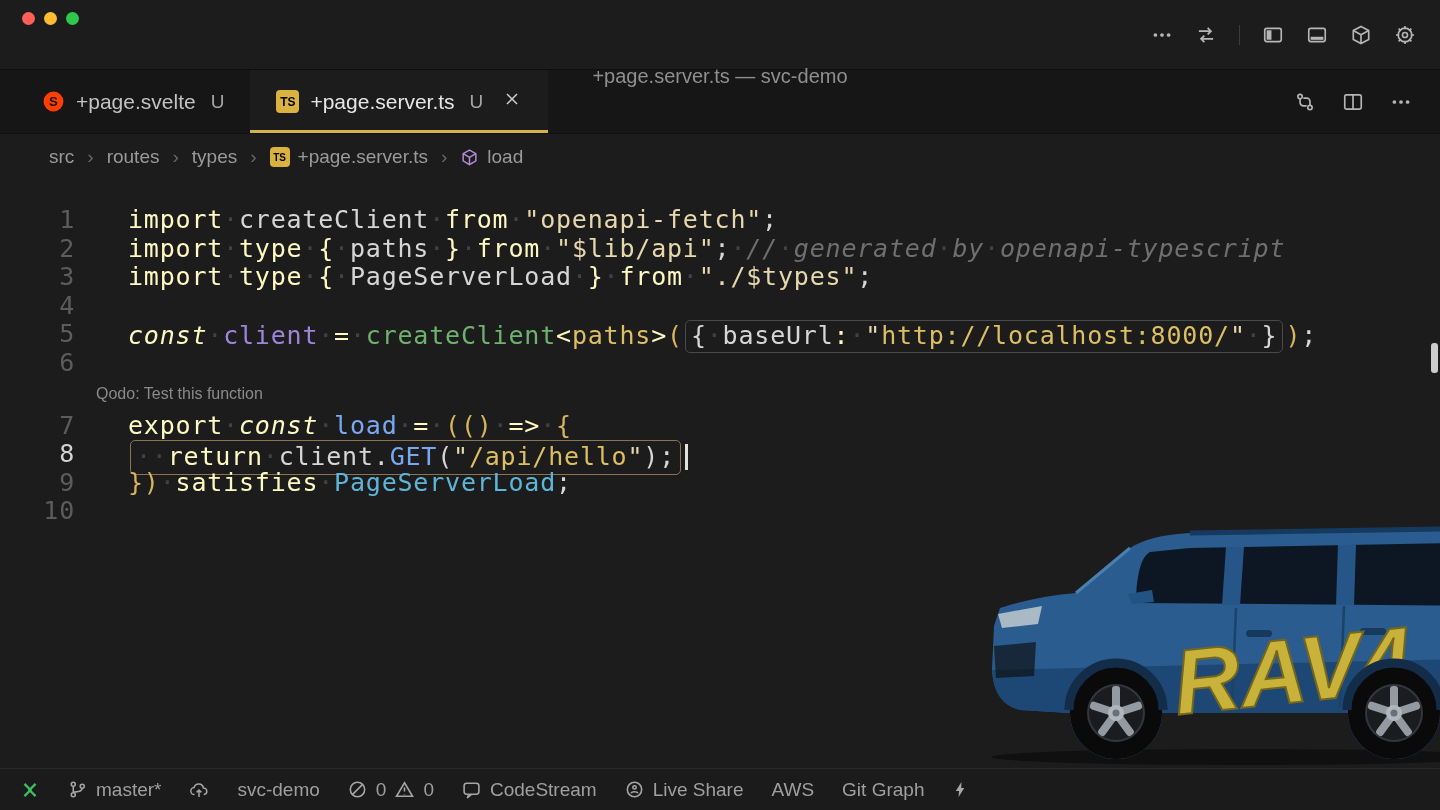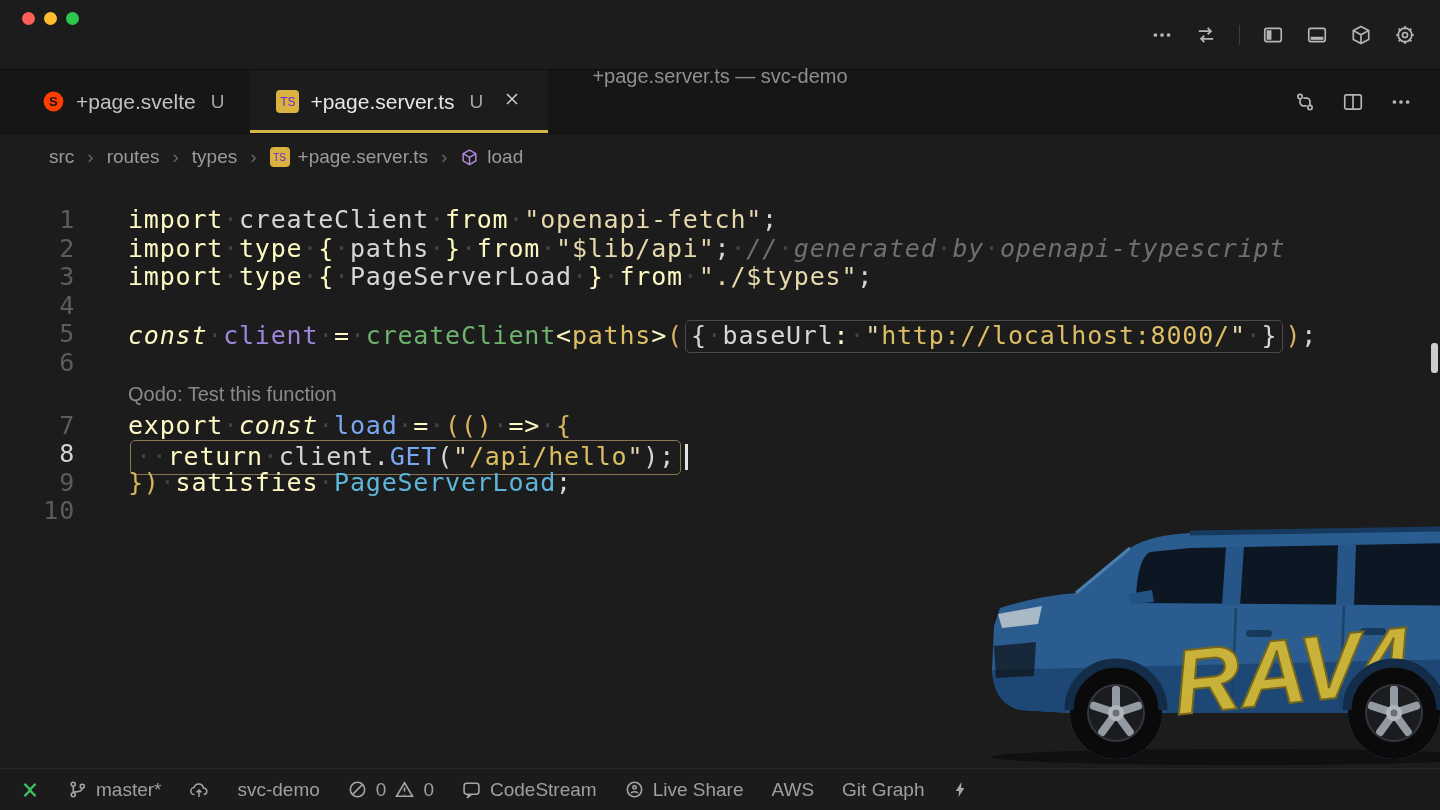--- a/index.html
+++ b/index.html
@@ -26,40 +26,40 @@
   
   .tabstrip { height:64px; flex:none; display:flex; align-items:stretch; background:#161616; border-bottom:1px solid #101010; padding-left:16px; }
   .tabs { display:flex; align-items:stretch; }
   .tab { display:flex; align-items:center; gap:11px; padding:0 26px; font-size:21px; color:#c2c2c2; position:relative; cursor:default; }
   .tab.active { background:#1c1c1c; color:#e6e6e6; box-shadow:inset 0 -3px 0 #d3b34a; }
   .tab .badge { color:#a5a5a5; font-size:19px; margin-left:4px; }
   .tab .close { margin-left:8px; }
   .tabstrip-actions { margin-left:auto; display:flex; align-items:center; gap:26px; padding-right:28px; }
 
   .ts-badge { display:inline-flex; align-items:center; justify-content:center; width:23px; height:23px;
-              background:#d9b23f; color:#6d28d9; font-weight:normal; font-size:12px; border-radius:4px;
+              background:#d9b23f; color:#000000; font-weight:bold; font-size:12px; border-radius:4px;
               font-family:"Liberation Sans", sans-serif; }
 
   
   .breadcrumbs { height:46px; flex:none; display:flex; align-items:center; gap:13px; padding-left:49px;
                  font-size:19px; color:#9a9a9a; background:#1c1c1c; }
   .crumb { display:flex; align-items:center; gap:8px; cursor:default; }
   .crumb-sep { color:#686868; font-size:19px; }
   .breadcrumbs .ts-badge { width:20px; height:20px; font-size:10px; }
 
   
   .editor { flex:1; position:relative; background:#1c1c1c; overflow:hidden; }
   .code { position:relative; z-index:2; font-family:"DejaVu Sans Mono", monospace; font-size:25px;
           line-height:28.6px; letter-spacing:0.8px; padding-top:26px; }
   .line { display:flex; height:28.6px; white-space:pre; }
   .gutter { width:75px; flex:none; text-align:right; color:#5c5c5c; }
   .gutter.active { color:#d2d2d2; }
   .lcontent { padding-left:53px; }
   .lens-row { height:34px; align-items:center; }
-  .lens { margin-left:53px; font-family:"Liberation Sans", sans-serif; font-size:20px; color:#8a8a8a; letter-spacing:0; }
+  .lens { margin-left:21px; font-family:"Liberation Sans", sans-serif; font-size:16px; color:#8a8a8a; letter-spacing:0; }
 
   .tk-kw   { color:#fef9c3; }
   .tk-fg   { color:#d6d6d6; }
   .tk-str  { color:#e6d7ac; }
   .tk-gold { color:#ddbf63; }
   .tk-cm   { color:#6f6f6f; font-style:italic; }
   .tk-cst  { color:#fef9c3; font-style:italic; }
   .tk-var  { color:#9d86d9; }
   .tk-fn   { color:#6db36d; }
   .tk-blue { color:#79a7f2; }

